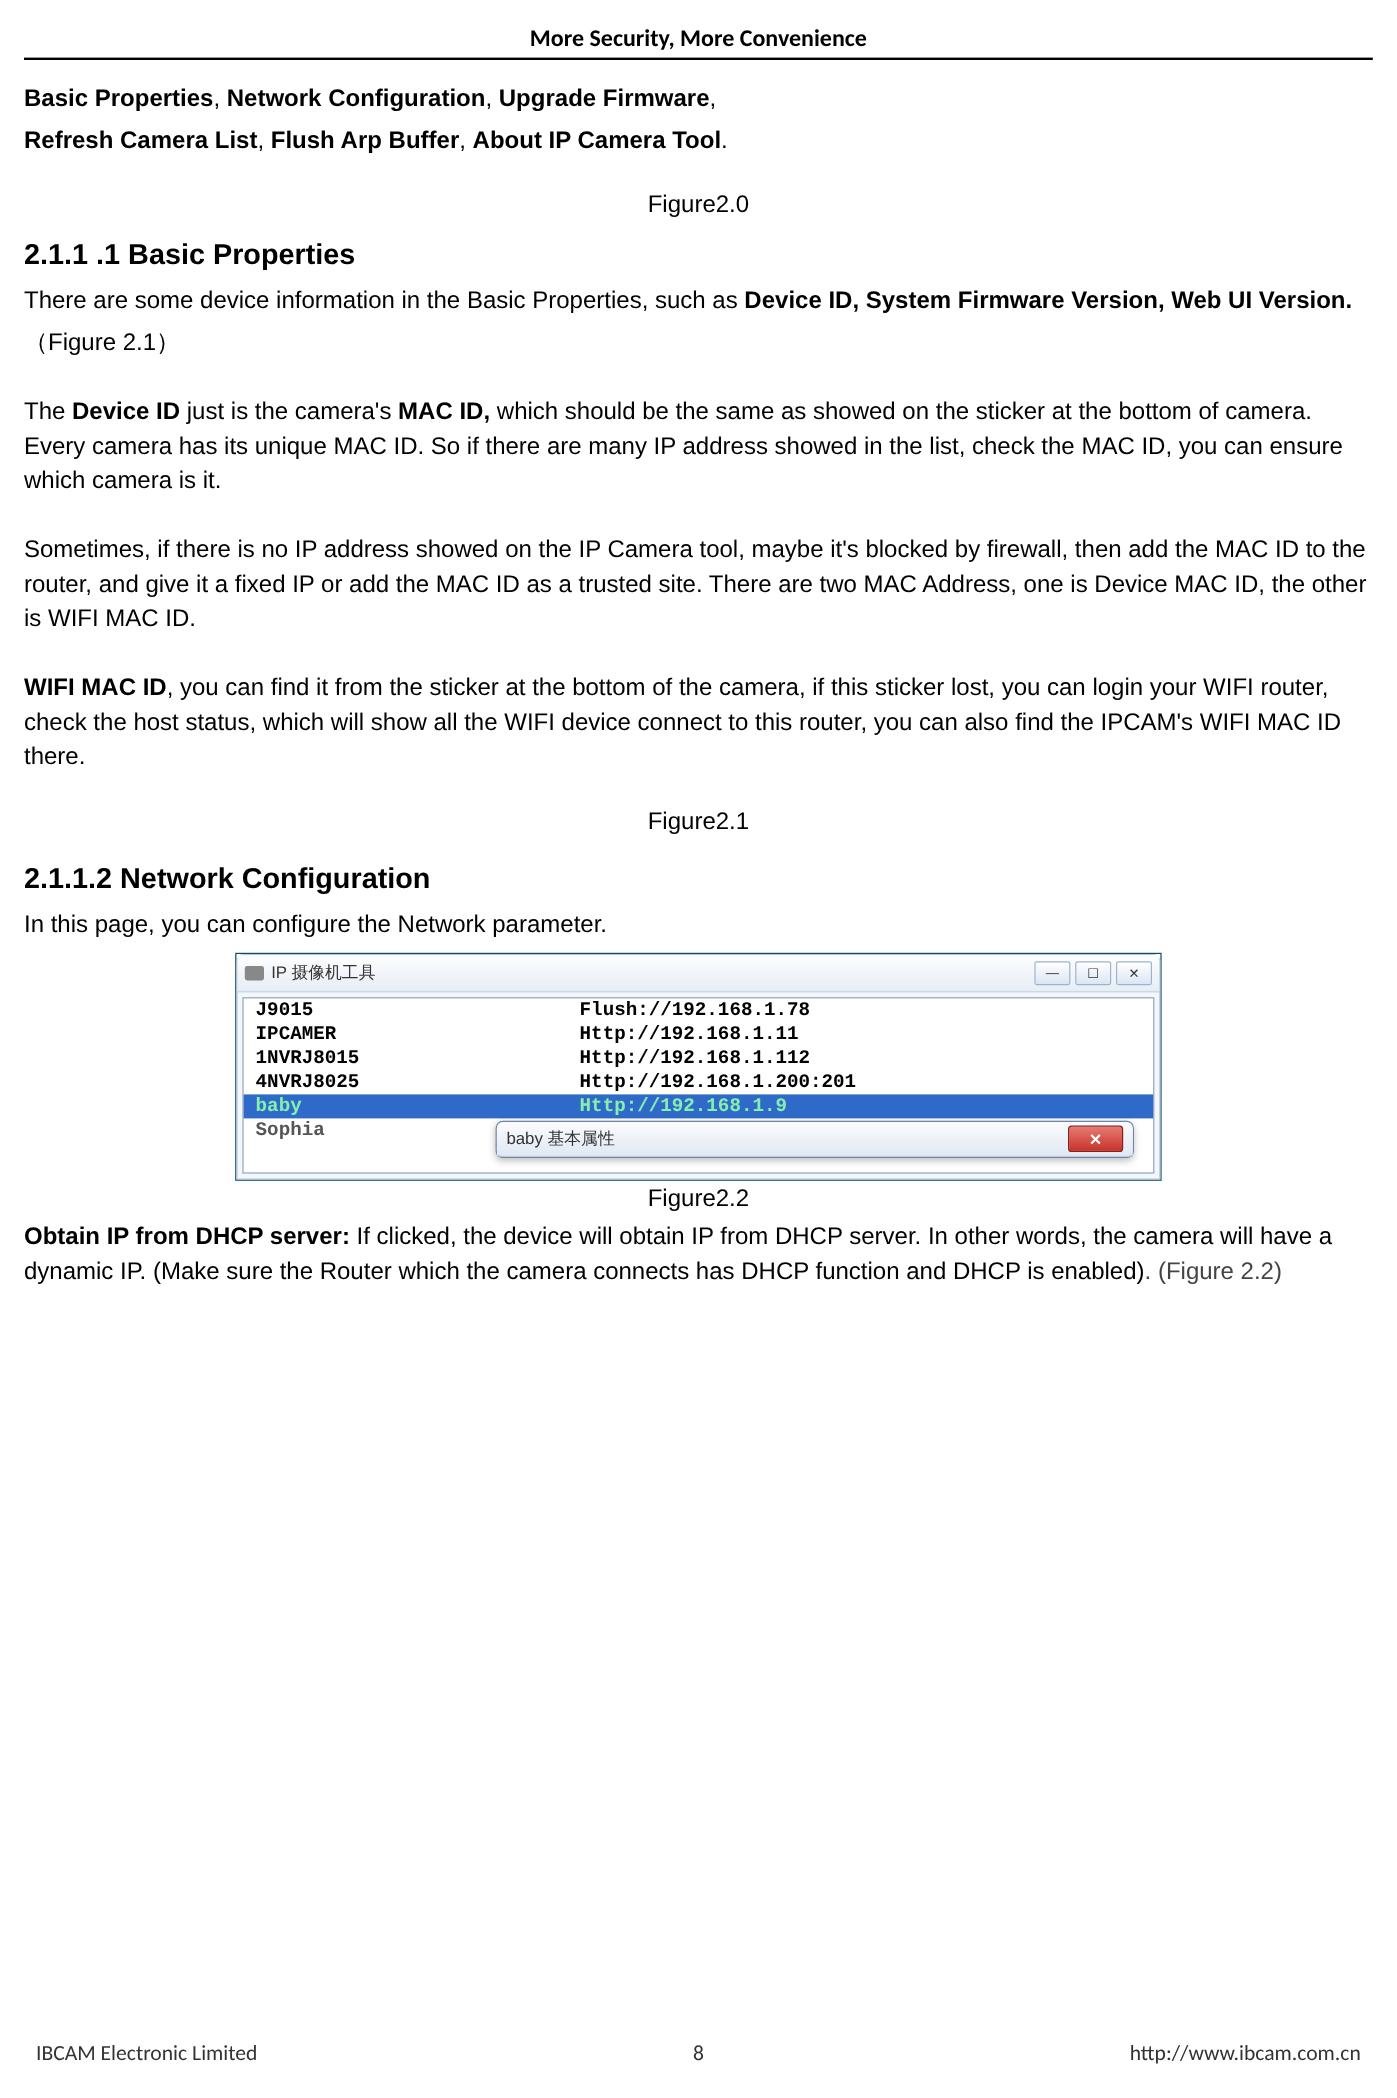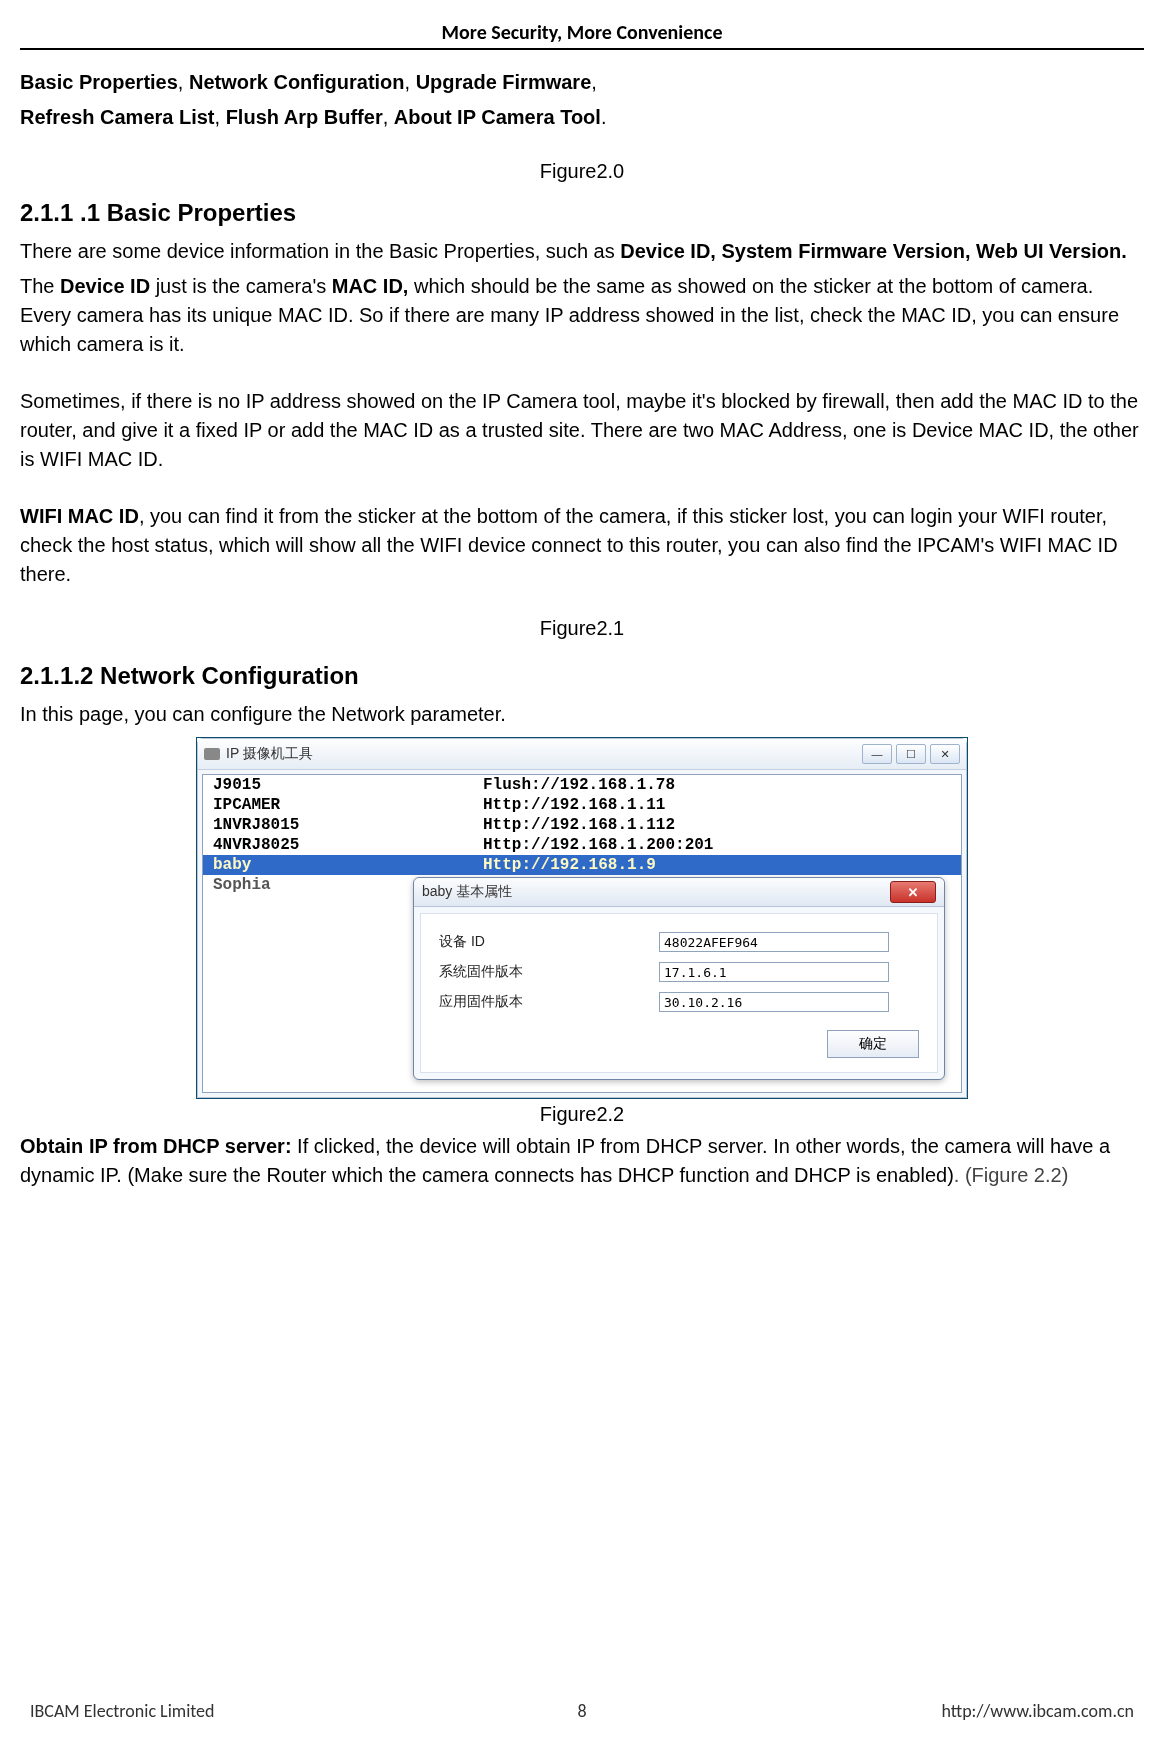--- a/index.html
+++ b/index.html
@@ -13,21 +13,21 @@
   .h2{font-size:24px;font-weight:bold;margin:8px 0 10px 0;}
   .fig-block{width:770px;margin:8px auto 0 auto;border:1px solid #0c4a6e;background:#fdfdfd;}
   .win-outer{border:1px solid #b9c6d6;border-top-left-radius:6px;border-top-right-radius:6px;background:#f3f6fb;}
   .titlebar{display:flex;align-items:center;height:30px;padding:0 6px;background:linear-gradient(#fdfefe,#e6edf6);border-bottom:1px solid #c6d0de;font-size:14px;font-family:"Microsoft YaHei","SimSun",Arial,sans-serif;color:#333;}
   .titlebar .cam-ico{width:16px;height:12px;background:#888;margin-right:6px;border-radius:2px;}
   .titlebar .spacer{flex:1;}
   .win-btn{width:28px;height:18px;border:1px solid #9fb3cc;border-radius:2px;margin-left:4px;background:linear-gradient(#fff,#dbe6f4);display:flex;align-items:center;justify-content:center;font-size:11px;color:#333;}
   .list-wrap{background:#fff;border:1px solid #8fa3bc;margin:4px;}
   .row{display:flex;font-family:"Courier New",monospace;font-weight:bold;font-size:16px;padding:1px 10px;}
   .row .col1{width:270px;}
-  .row.sel{background:#2f6ac9;color:#fef9c3;}
+  .row.sel{background:#2f6ac9;color:#86efac;}
   .row.gray{color:#555;}
   .inner-dlg{position:relative;margin:-18px 0 12px 210px;width:530px;border:1px solid #6e85a6;border-radius:6px;background:#f5f8fc;box-shadow:0 2px 6px rgba(0,0,0,.25);}
   .dlg-title{display:flex;align-items:center;height:28px;padding:0 8px;background:linear-gradient(#fbfcfe,#e0e8f3);border-bottom:1px solid #b4c3d8;border-top-left-radius:6px;border-top-right-radius:6px;font-family:"SimSun","Microsoft YaHei",Arial,sans-serif;font-size:14px;color:#333;}
   .dlg-title .spacer{flex:1;}
   .close-x{width:44px;height:20px;background:linear-gradient(#e67a72,#c9322a);border:1px solid #8a1f19;border-radius:3px;color:#fff;display:flex;align-items:center;justify-content:center;font-weight:bold;font-size:13px;}
   .dlg-body{background:#fff;margin:6px;border:1px solid #d9e1ec;padding:18px 18px 14px 18px;}
   .form-row{display:flex;align-items:center;margin-bottom:10px;font-family:"SimSun","Microsoft YaHei",Arial,sans-serif;font-size:14px;}
   .form-row .lbl{width:220px;color:#222;}
   .field{width:220px;height:18px;border:1px solid #8fa3bc;background:#fff;font-family:"SimSun",monospace;font-size:13px;padding:0 4px;display:flex;align-items:center;}
   .ok-row{display:flex;justify-content:flex-end;margin-top:18px;}
@@ -54,20 +54,21 @@
     <span class="b">About IP Camera Tool</span><span>.</span>
   </p>
 
   <div class="fig-label">Figure2.0</div>
 
   <div class="h2">2.1.1 .1 Basic Properties</div>
 
   <p class="para">
     <span>There are some device information in the Basic Properties, such as </span><span class="b">Device ID, System Firmware Version, Web UI Version.</span>
   </p>
+  <p class="para para-sp">（Figure 2.1）</p>
 
   <p class="para para-sp">
     <span>The </span><span class="b">Device ID</span><span> just is the camera's </span><span class="b">MAC ID,</span><span> which should be the same as showed on the sticker at the bottom of camera. Every camera has its unique MAC ID. So if there are many IP address showed in the list, check the MAC ID, you can ensure which camera is it.</span>
   </p>
 
   <p class="para para-sp">Sometimes, if there is no IP address showed on the IP Camera tool, maybe it's blocked by firewall, then add the MAC ID to the router, and give it a fixed IP or add the MAC ID as a trusted site. There are two MAC Address, one is Device MAC ID, the other is WIFI MAC ID.</p>
 
   <p class="para para-sp">
     <span class="b">WIFI MAC ID</span><span>, you can find it from the sticker at the bottom of the camera, if this sticker lost, you can login your WIFI router, check the host status, which will show all the WIFI device connect to this router, you can also find the IPCAM's WIFI MAC ID there.</span>
   </p>
@@ -112,37 +113,20 @@
             <span class="col1">Sophia</span>
             <span></span>
           </div>
 
         <div class="inner-dlg">
           <div class="dlg-title">
             <span>baby 基本属性</span>
             <span class="spacer"></span>
             <span class="close-x">✕</span>
           </div>
-          <div class="dlg-body">
-            <div class="form-row">
-              <span class="lbl">设备 ID</span>
-              <span class="field">48022AFEF964</span>
-            </div>
-            <div class="form-row">
-              <span class="lbl">系统固件版本</span>
-              <span class="field">17.1.6.1</span>
-            </div>
-            <div class="form-row">
-              <span class="lbl">应用固件版本</span>
-              <span class="field">30.10.2.16</span>
-            </div>
-            <div class="ok-row">
-              <span class="ok-btn">确定</span>
-            </div>
-          </div>
         </div>
       </div>
     </div>
   </div>
 
   <div class="fig22">Figure2.2</div>
 
   <p class="para">
     <span class="b">Obtain IP from DHCP server:</span><span> If clicked, the device will obtain IP from DHCP server. In other words, the camera will have a dynamic IP. (Make sure the Router which the camera connects has DHCP function and DHCP is enabled)</span><span style="color:#444">. (Figure 2.2)</span>
   </p>

